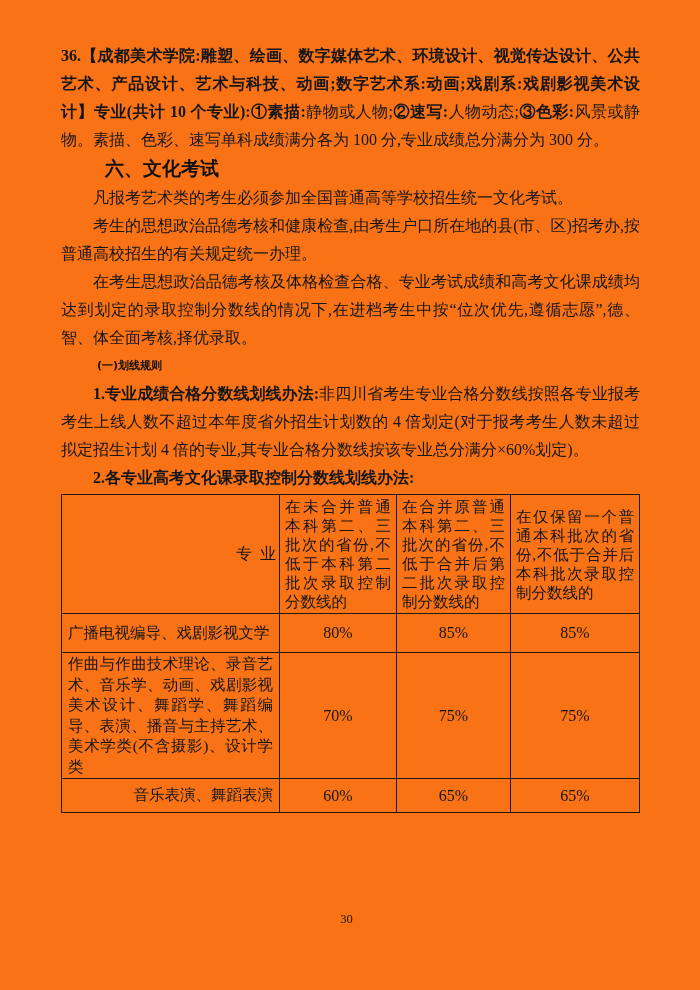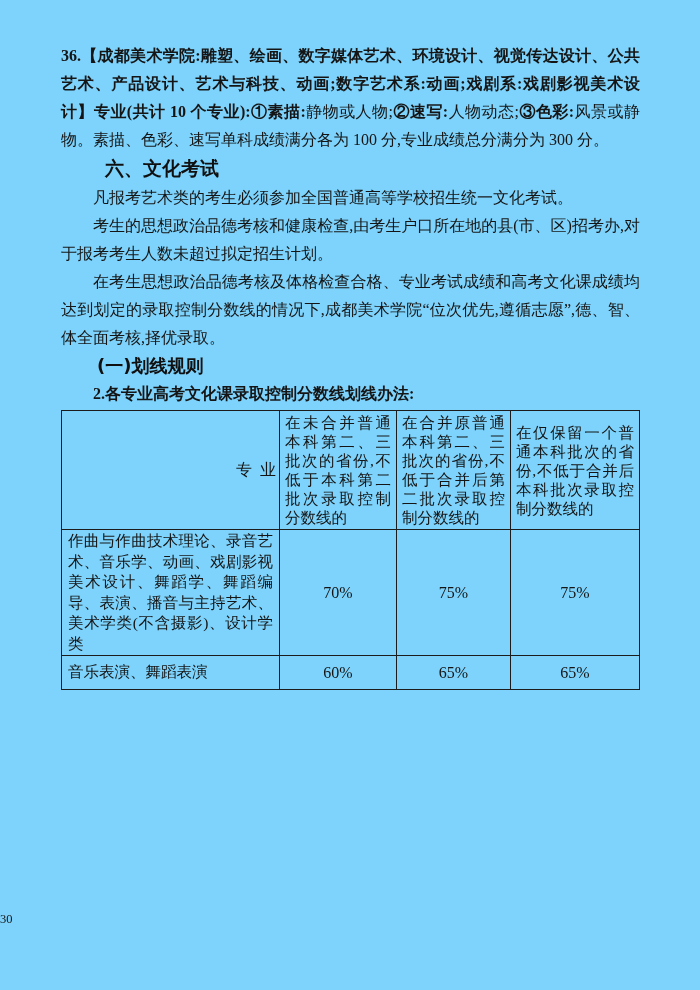--- a/index.html
+++ b/index.html
@@ -3,38 +3,38 @@
 <meta charset="utf-8">
 <style>
   html,body{margin:0;padding:0;}
   body{
     width:700px;height:990px;background:#ffffff;color:#151515;
     font-family:"Liberation Serif","DejaVu Serif",serif;
     overflow:hidden;
   }
   .page{
     position:relative;width:700px;height:990px;box-sizing:border-box;
-    padding:42px 60px 0 61px;background:#7dd3fc;
+    padding:42px 60px 0 61px;background:#f97316;
   }
   p.body{
     margin:0;font-size:16px;line-height:28px;
     text-align:justify;text-justify:inter-character;
     word-break:break-all;
   }
   .indent{text-indent:32px;}
   .bold{font-weight:700;}
   h2.h-sec{
     font-family:Liberation Serif, serif;
     font-weight:700;font-size:19px;line-height:30px;
     margin:0 0 0 44px;color:#101010;
   }
   h2.h-sec.big{font-size:20px;}
   h3.h-sub{
     font-family:"DejaVu Sans","Liberation Sans",sans-serif;
-    font-weight:700;font-size:18px;line-height:28px;
+    font-weight:700;font-size:11px;line-height:28px;
     margin:0 0 0 36px;color:#101010;
   }
   table.score{
     border-collapse:collapse;table-layout:fixed;
     width:578px;margin-top:2px;
   }
   table.score th, table.score td{
     border:1px solid #1c1c1c;
     font-weight:400;color:#151515;
     overflow:hidden;
@@ -50,61 +50,70 @@
   th.col-cond{
     font-size:15.5px;line-height:19px;vertical-align:middle;
     text-align:justify;text-justify:inter-character;word-break:break-all;
     padding:2px 5px;
   }
   td.major{
     font-size:15.5px;line-height:20.5px;padding:1px 6px;
     text-align:justify;text-justify:inter-character;word-break:break-all;
     vertical-align:middle;
   }
-  td.major.center{text-align:left;}
+  td.major.center{text-align:right;}
   td.pct{font-size:16px;text-align:center;vertical-align:middle;}
   .page-num{
     position:absolute;top:912px;left:0;width:693px;
-    text-align:left;font-size:12.5px;color:#151515;
+    text-align:center;font-size:12.5px;color:#151515;
   }
 </style>
 </head>
 <body>
 
 <div class="page">
 
   <p class="body">
     <span class="bold">36.【成都美术学院:雕塑、绘画、数字媒体艺术、环境设计、视觉传达设计、公共艺术、产品设计、艺术与科技、动画;数字艺术系:动画;戏剧系:戏剧影视美术设计】专业(共计 10 个专业):</span><span class="bold">①素描:</span><span>静物或人物;</span><span class="bold">②速写:</span><span>人物动态;</span><span class="bold">③色彩:</span><span>风景或静物。素描、色彩、速写单科成绩满分各为 100 分,专业成绩总分满分为 300 分。</span>
   </p>
 
   <h2 class="h-sec">六、文化考试</h2>
   <p class="body indent">凡报考艺术类的考生必须参加全国普通高等学校招生统一文化考试。</p>
 
-  <p class="body indent">考生的思想政治品德考核和健康检查,由考生户口所在地的县(市、区)招考办,对于报考考生人数未超过拟定招生计划。</p>
+  <p class="body indent">考生的思想政治品德考核和健康检查,由考生户口所在地的县(市、区)招考办,按普通高校招生的有关规定统一办理。</p>
 
-  <p class="body indent">在考生思想政治品德考核及体格检查合格、专业考试成绩和高考文化课成绩均达到划定的录取控制分数线的情况下,成都美术学院“位次优先,遵循志愿”,德、智、体全面考核,择优录取。</p>
+  <p class="body indent">在考生思想政治品德考核及体格检查合格、专业考试成绩和高考文化课成绩均达到划定的录取控制分数线的情况下,在进档考生中按“位次优先,遵循志愿”,德、智、体全面考核,择优录取。</p>
 
   <h3 class="h-sub">(一)划线规则</h3>
 
+  <p class="body indent">
+    <span class="bold">1.专业成绩合格分数线划线办法:</span><span>非四川省考生专业合格分数线按照各专业报考考生上线人数不超过本年度省外招生计划数的 4 倍划定(对于报考考生人数未超过拟定招生计划 4 倍的专业,其专业合格分数线按该专业总分满分×60%划定)。</span>
+  </p>
 
   <p class="body indent bold">2.各专业高考文化课录取控制分数线划线办法:</p>
 
   <table class="score">
     <colgroup>
       <col style="width:218px">
       <col style="width:117px">
       <col style="width:114px">
       <col style="width:129px">
     </colgroup>
     <tbody>
       <tr class="hdr">
         <th class="col-major">专  业</th>
         <th class="col-cond">在未合并普通本科第二、三批次的省份,不低于本科第二批次录取控制分数线的</th>
         <th class="col-cond">在合并原普通本科第二、三批次的省份,不低于合并后第二批次录取控制分数线的</th>
         <th class="col-cond">在仅保留一个普通本科批次的省份,不低于合并后本科批次录取控制分数线的</th>
+      </tr>
+      <tr class="r1">
+        <td class="major">广播电视编导、戏剧影视文学</td>
+        <td class="pct">80%</td>
+        <td class="pct">85%</td>
+        <td class="pct">85%</td>
       </tr>
       <tr class="r2">
         <td class="major">作曲与作曲技术理论、录音艺术、音乐学、动画、戏剧影视美术设计、舞蹈学、舞蹈编导、表演、播音与主持艺术、美术学类(不含摄影)、设计学类</td>
         <td class="pct">70%</td>
         <td class="pct">75%</td>
         <td class="pct">75%</td>
       </tr>
       <tr class="r3">
         <td class="major center">音乐表演、舞蹈表演</td>
         <td class="pct">60%</td>

